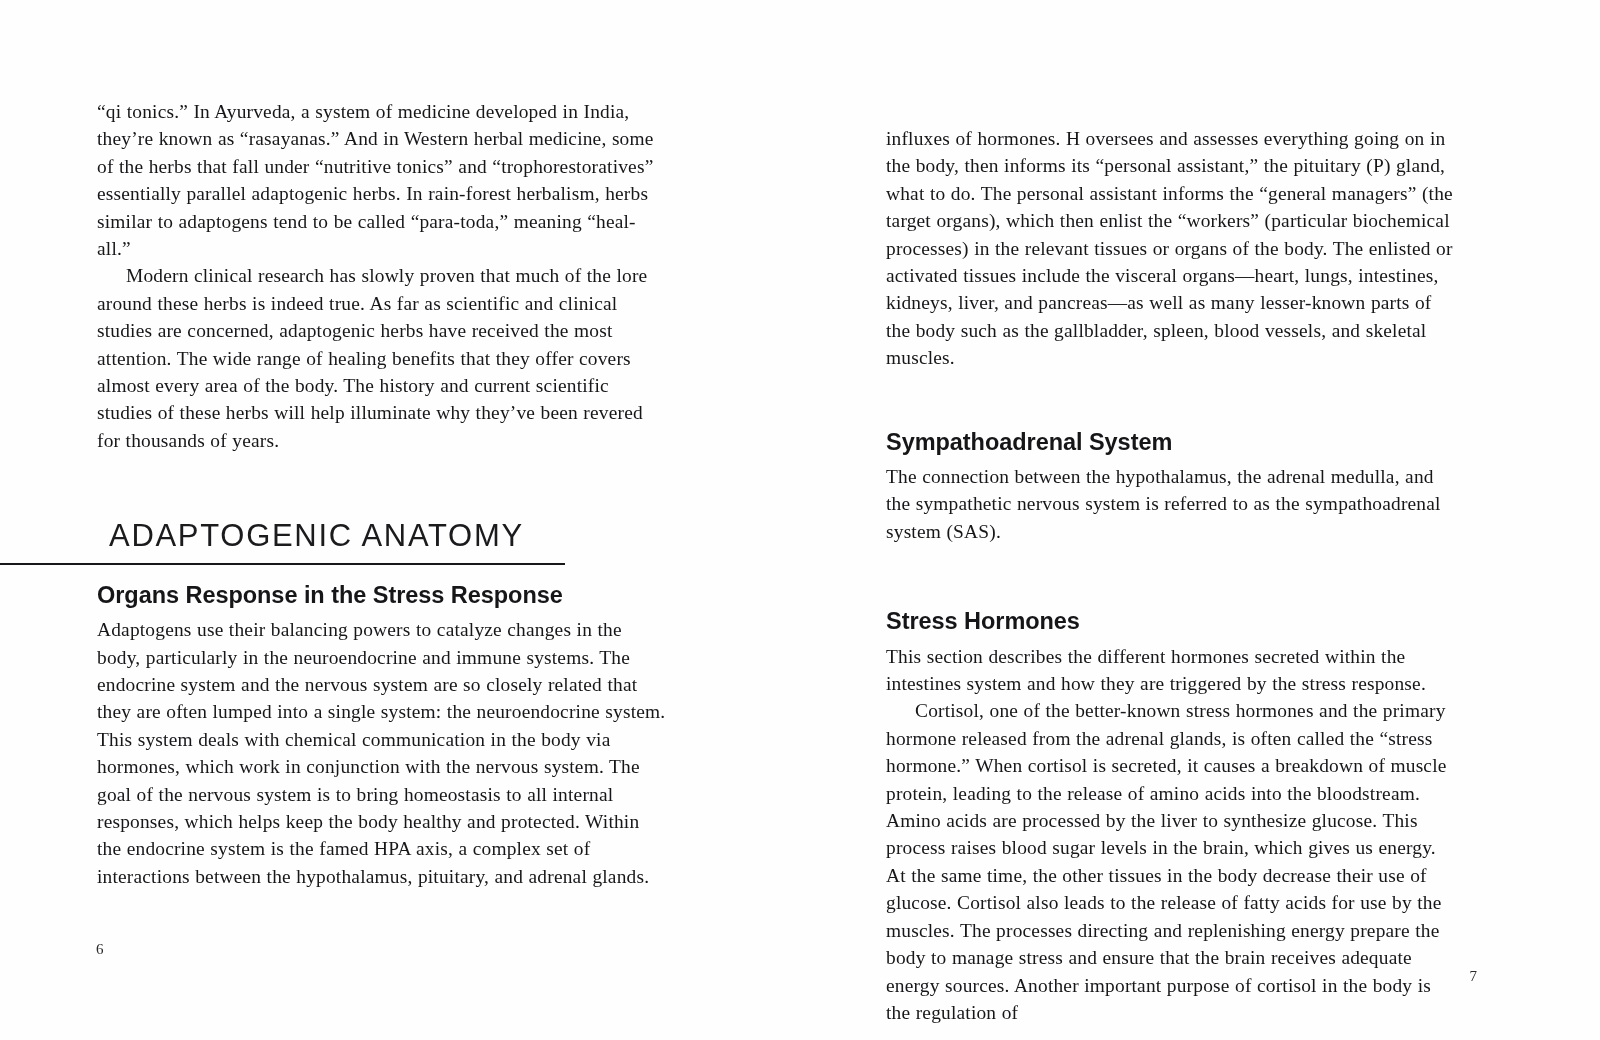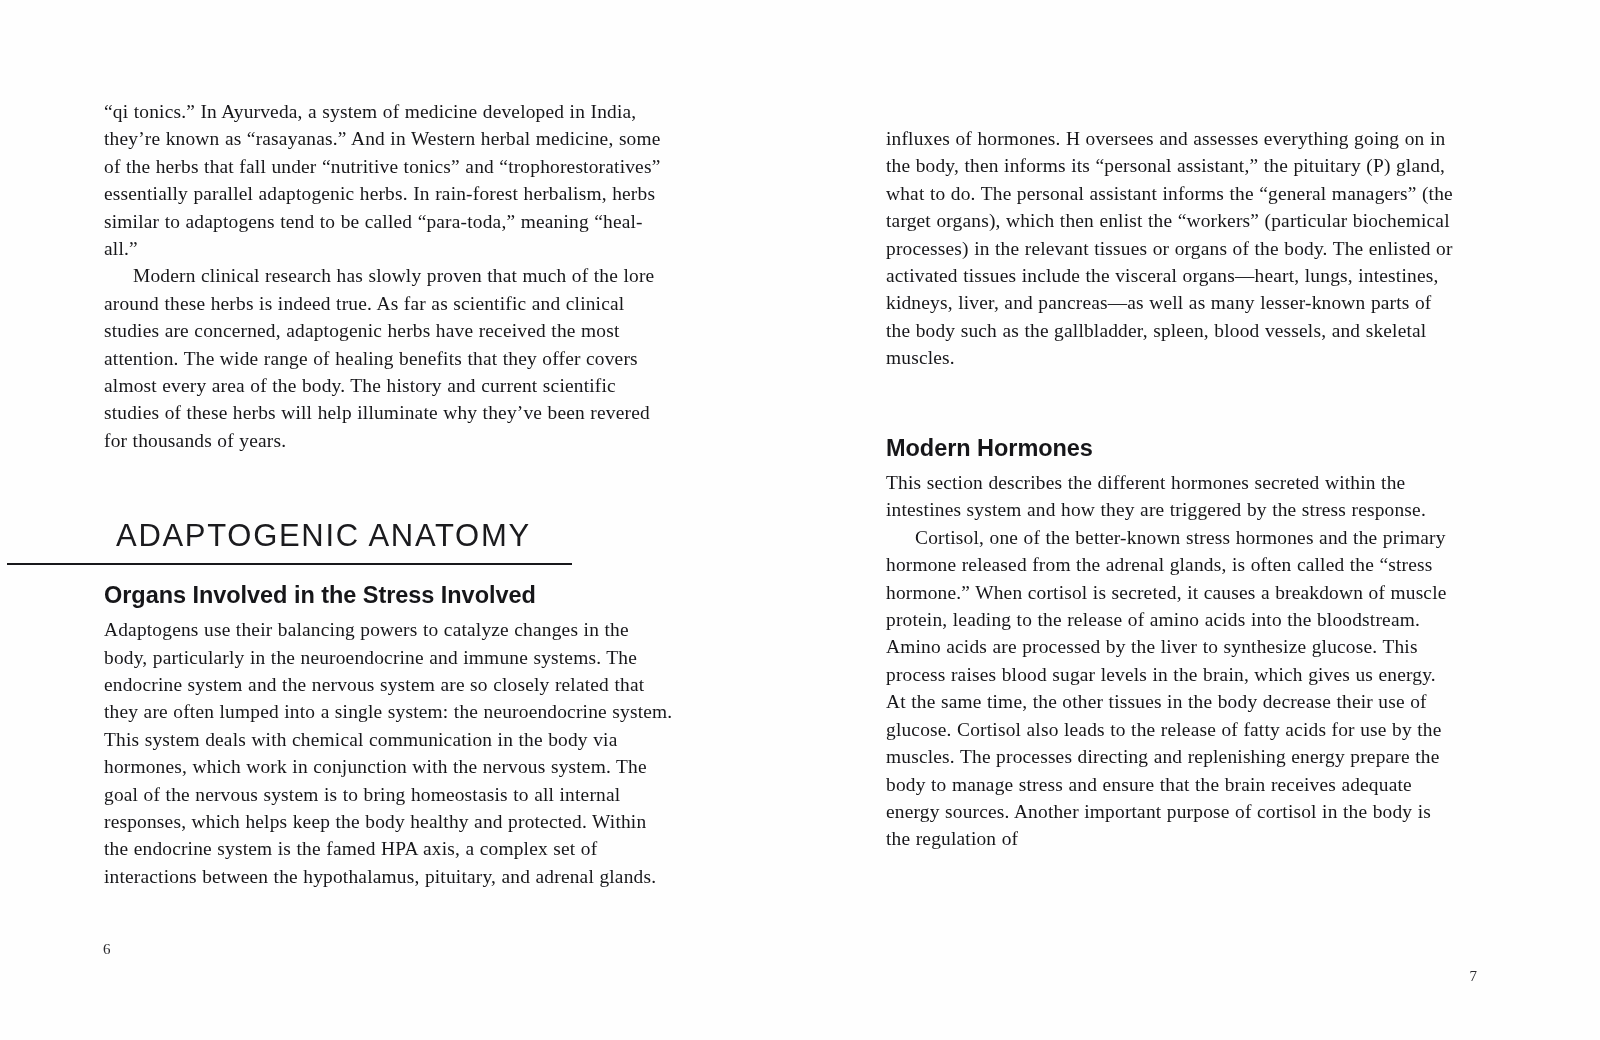--- a/index.html
+++ b/index.html
@@ -21,21 +21,21 @@
     inset: 0;
     background: #fefefe;
   }
 
   
   .page {
     position: absolute;
     top: 0;
     height: 1040px;
   }
-  .page-left  { left: 7px;    width: 800px; }
+  .page-left  { left: 0;    width: 800px; }
   .page-right { left: 800px; width: 800px; margin-top: 27px; }
 
   .col {
     position: absolute;
     top: 98px;
     width: 572px;
   }
   .page-left  .col { left: 97px; }
   .page-right .col { left: 86px; }
 
@@ -113,39 +113,43 @@
       <p class="body noindent">“qi tonics.” In Ayurveda, a system of medicine developed in India, they’re known as “rasayanas.” And in Western herbal medicine, some of the herbs that fall under “nutritive tonics” and “trophorestoratives” essentially parallel adaptogenic herbs. In rain-forest herbalism, herbs similar to adaptogens tend to be called “para-toda,” meaning “heal-all.”</p>
 
       <p class="body">Modern clinical research has slowly proven that much of the lore around these herbs is indeed true. As far as scientific and clinical studies are concerned, adaptogenic herbs have received the most attention. The wide range of healing benefits that they offer covers almost every area of the body. The history and current scientific studies of these herbs will help illuminate why they’ve been revered for thousands of years.</p>
 
       <div class="section-block">
         <div class="section-title">ADAPTOGENIC ANATOMY</div>
         <div class="section-rule"></div>
       </div>
 
       <div class="subhead-block tight" style="margin-top:26px;">
-        <h3 class="subhead">Organs Involved in the Stress Involved</h3>
+        <h3 class="subhead">Organs Response in the Stress Response</h3>
 
         <p class="body noindent">Adaptogens use their balancing powers to catalyze changes in the body, particularly in the neuroendocrine and immune systems. The endocrine system and the nervous system are so closely related that they are often lumped into a single system: the neuroendocrine system. This system deals with chemical communication in the body via hormones, which work in conjunction with the nervous system. The goal of the nervous system is to bring homeostasis to all internal responses, which helps keep the body healthy and protected. Within the endocrine system is the famed HPA axis, a complex set of interactions between the hypothalamus, pituitary, and adrenal glands.</p>
 
       </div>
 
     </div>
 
     <div class="folio folio-left">6</div>
   </div>
 
   <div class="page page-right">
     <div class="col">
 
       <p class="body noindent">influxes of hormones. H oversees and assesses everything going on in the body, then informs its “personal assistant,” the pituitary (P) gland, what to do. The personal assistant informs the “general managers” (the target organs), which then enlist the “workers” (particular biochemical processes) in the relevant tissues or organs of the body. The enlisted or activated tissues include the visceral organs—heart, lungs, intestines, kidneys, liver, and pancreas—as well as many lesser-known parts of the body such as the gallbladder, spleen, blood vessels, and skeletal muscles.</p>
 
+      <div class="subhead-block gap-lg">
+        <h3 class="subhead">Sympathoadrenal System</h3>
+        <p class="body noindent">The connection between the hypothalamus, the adrenal medulla, and the sympathetic nervous system is referred to as the sympathoadrenal system (SAS).</p>
+      </div>
 
       <div class="subhead-block gap-xl">
-        <h3 class="subhead">Modern Hormones</h3>
+        <h3 class="subhead">Stress Hormones</h3>
         <p class="body noindent">This section describes the different hormones secreted within the intestines system and how they are triggered by the stress response.</p>
         <p class="body">Cortisol, one of the better-known stress hormones and the primary hormone released from the adrenal glands, is often called the “stress hormone.” When cortisol is secreted, it causes a breakdown of muscle protein, leading to the release of amino acids into the bloodstream. Amino acids are processed by the liver to synthesize glucose. This process raises blood sugar levels in the brain, which gives us energy. At the same time, the other tissues in the body decrease their use of glucose. Cortisol also leads to the release of fatty acids for use by the muscles. The processes directing and replenishing energy prepare the body to manage stress and ensure that the brain receives adequate energy sources. Another important purpose of cortisol in the body is the regulation of</p>
       </div>
 
     </div>
 
     <div class="folio folio-right">7</div>
   </div>
 
 </div>

